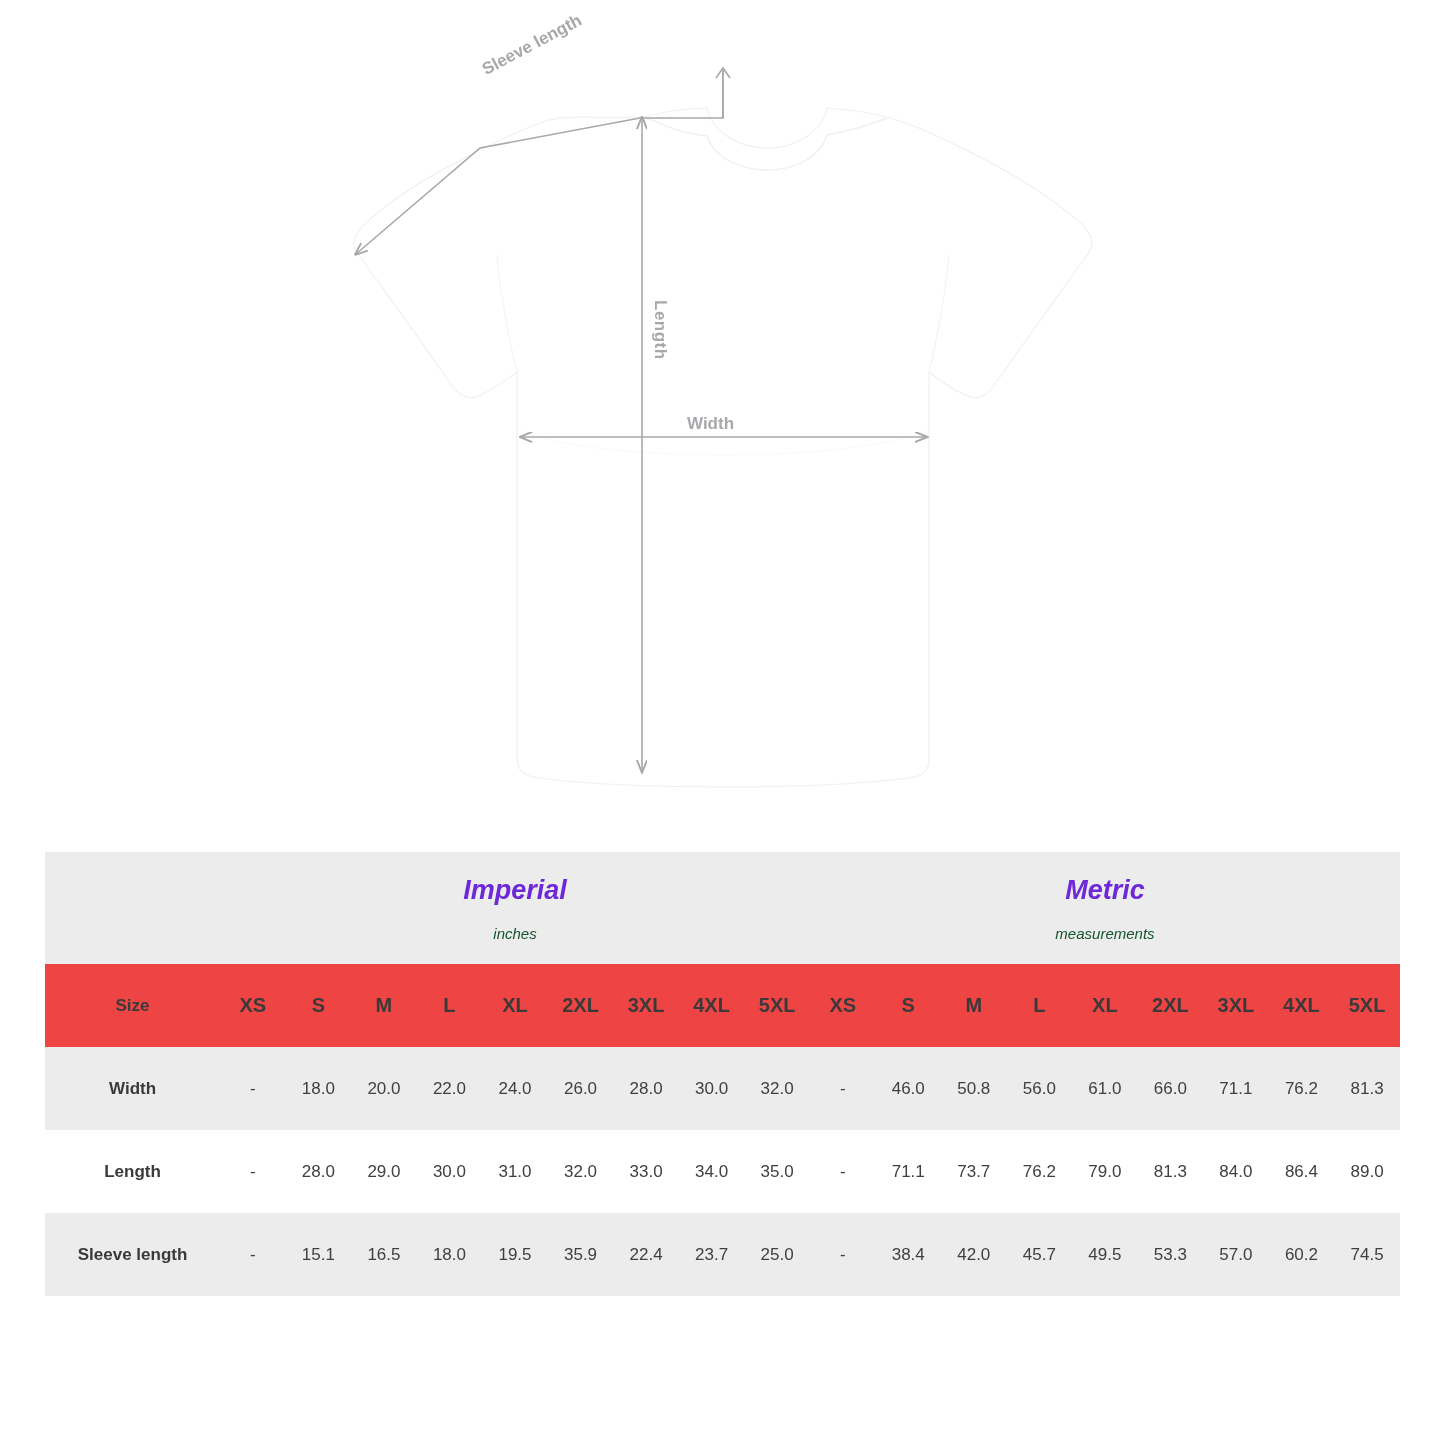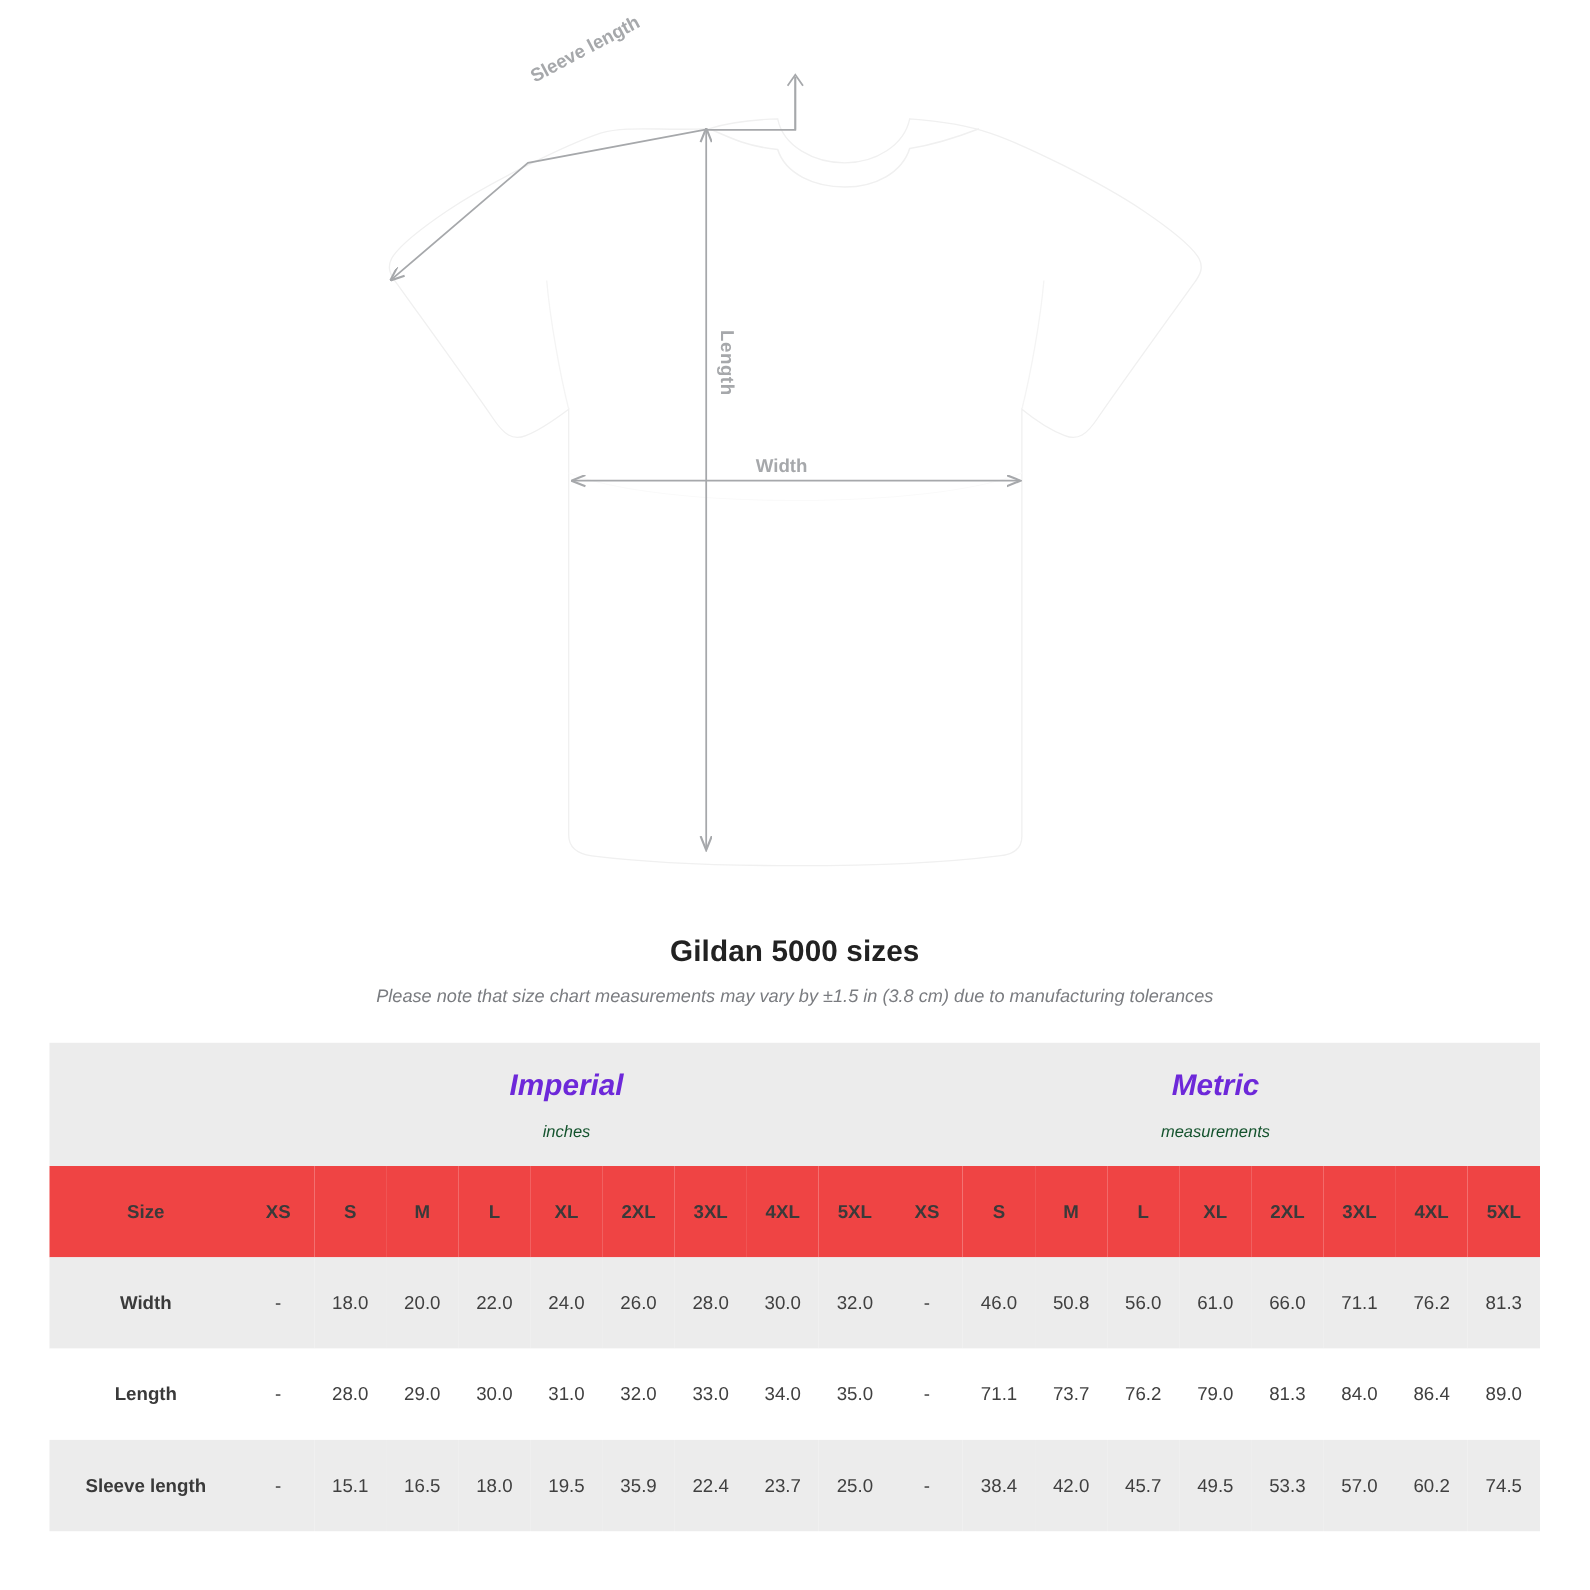--- a/index.html
+++ b/index.html
@@ -120,21 +120,21 @@
   tr.data-row {
     background: #ffffff;
     height: 83px;
   }
   .row-label {
     font-size: 17px;
     font-weight: bold;
     color: #3a3a3a;
   }
   .size-label {
-    font-size: 17px;
+    font-size: 20px;
     font-weight: bold;
     color: #3a3a3a;
   }
   .cell {
     font-size: 17px;
     color: #404040;
   }
   .col-label { width: 175px; }
   .col-data { width: 65.5px; }
 </style>
@@ -203,24 +203,20 @@
       <g>
         <line x1="521" y1="437" x2="927" y2="437" stroke="#a6a8ab" stroke-width="1.6" marker-start="url(#arrowStart)" marker-end="url(#arrowEnd)"></line>
       </g>
     </svg>
 
     <div class="dim-label" id="sleeve-label">Sleeve length</div>
     <div class="dim-label" id="length-label">Length</div>
     <div class="dim-label" id="width-label">Width</div>
   </div>
 
-  <div class="heading">
-    <h1>Gildan 5000 sizes</h1>
-    <p class="note">Please note that size chart measurements may vary by ±1.5 in (3.8 cm) due to manufacturing tolerances</p>
-  </div>
 
   <div class="table-wrap">
     <table class="size-chart">
       <colgroup>
         <col class="col-label">
         <col class="col-data">
           <col class="col-data">
           <col class="col-data">
           <col class="col-data">
           <col class="col-data">

